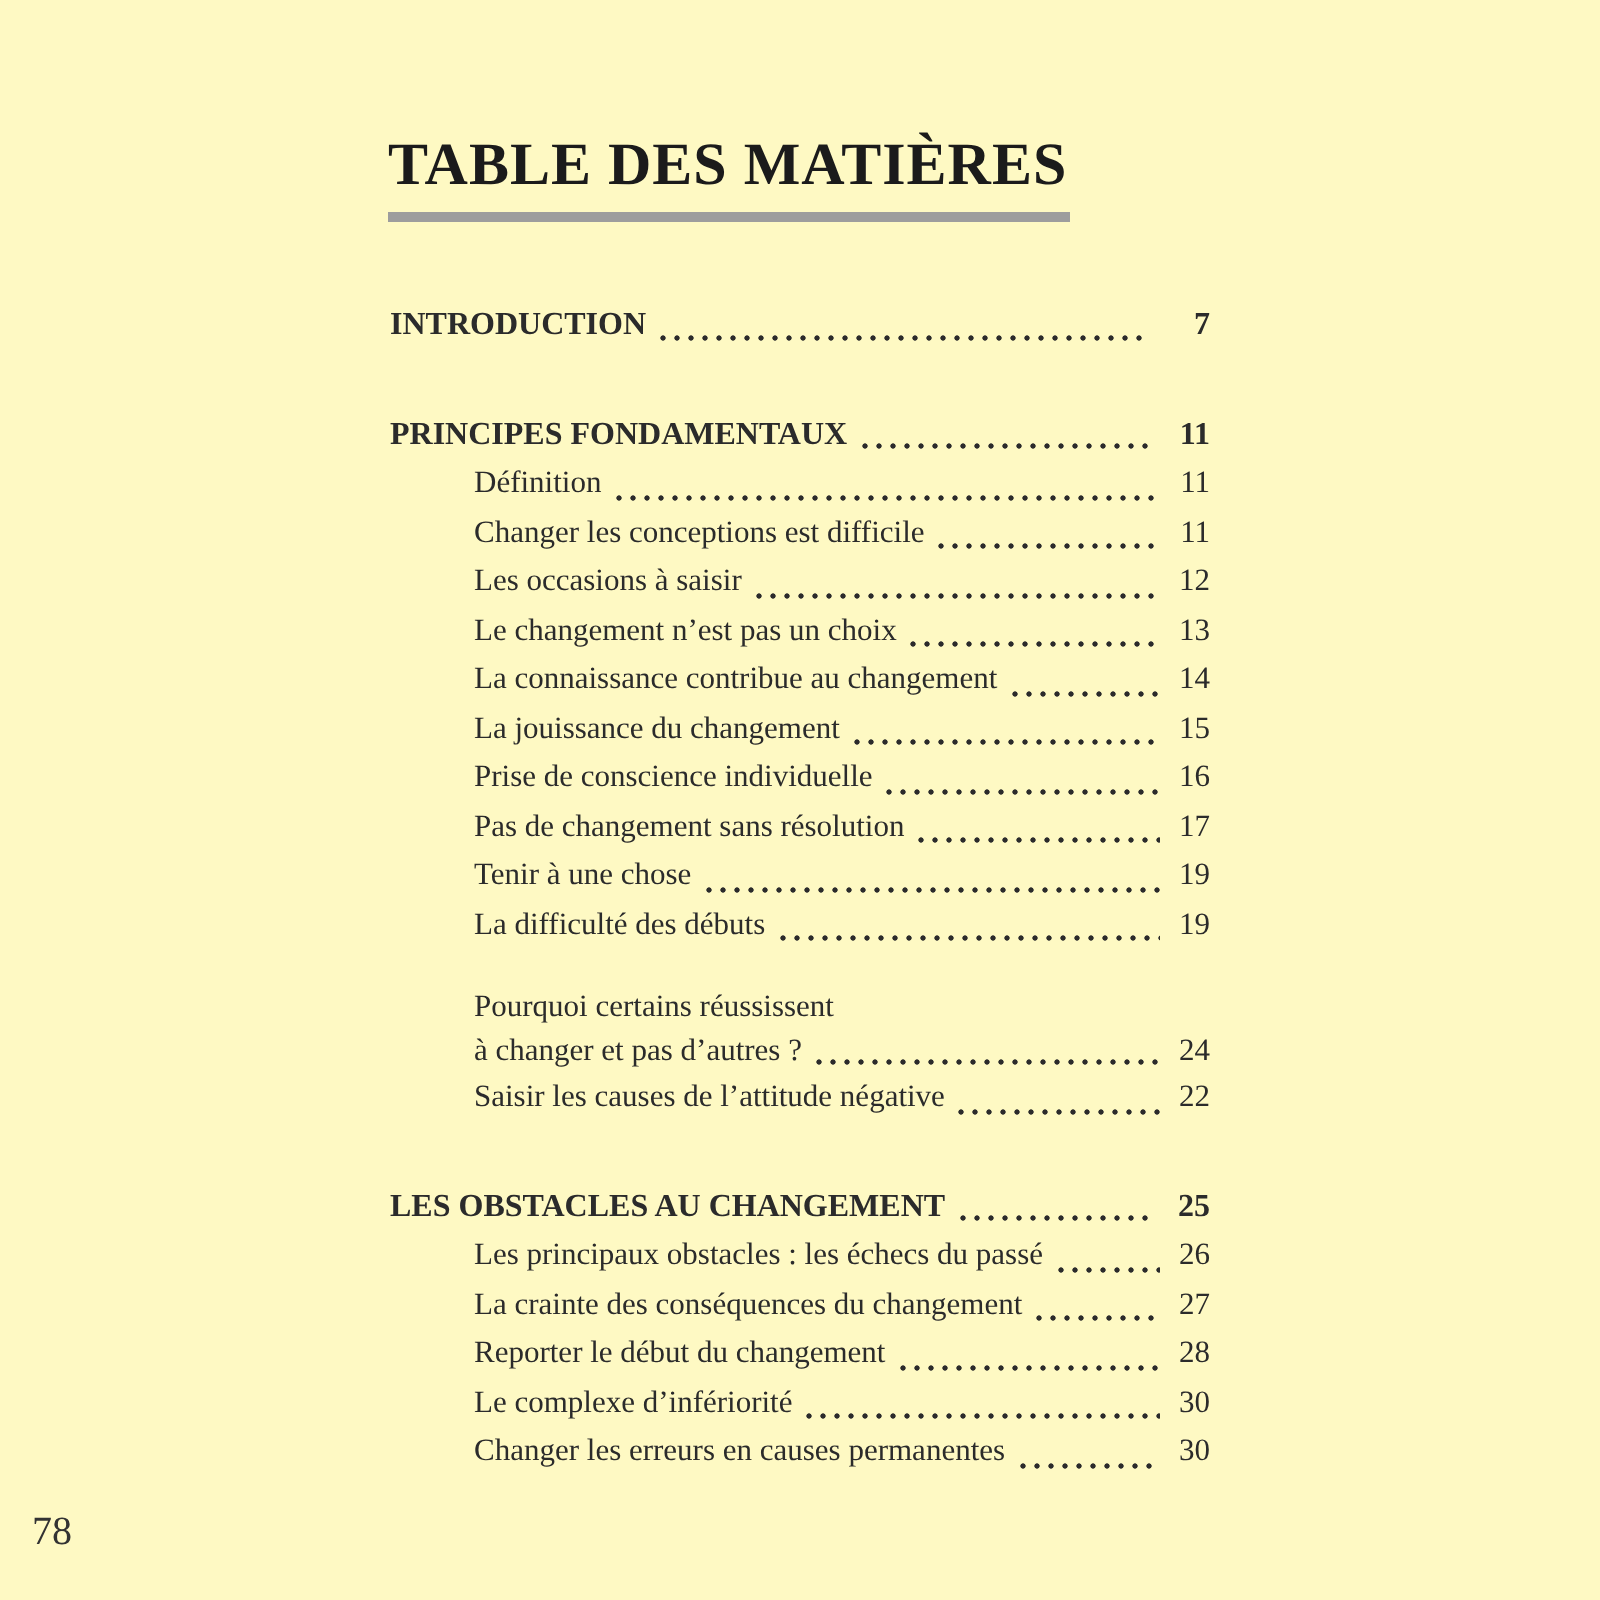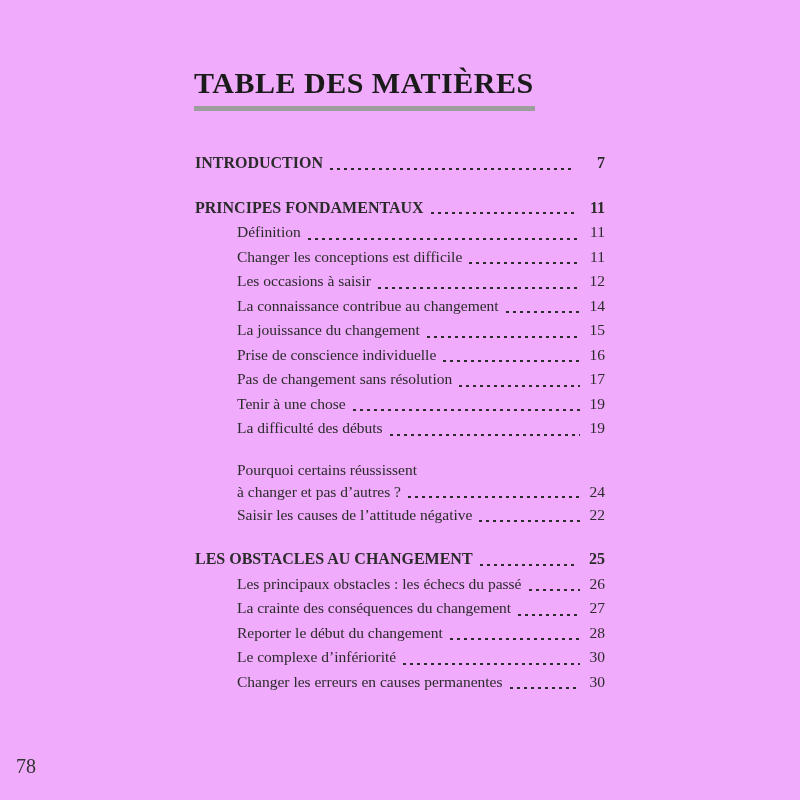--- a/index.html
+++ b/index.html
@@ -3,41 +3,41 @@
 <meta charset="utf-8">
 <style>
   html, body { margin: 0; padding: 0; }
   body {
     width: 800px; height: 800px;
     background: #ffffff;
     font-family: "Liberation Serif", "DejaVu Serif", serif;
     color: #2b2b2b;
     overflow: hidden;
   }
-  .sheet { position: relative; width: 800px; height: 800px; background: #f0abfc; }
+  .sheet { position: relative; width: 800px; height: 800px; background: #fef9c3; }
 
   .title {
     position: absolute; left: 194px; top: 66px;
     font-size: 30px; font-weight: bold; color: #1b1b1b;
     letter-spacing: 0.5px; white-space: nowrap;
   }
   .title-rule {
     position: absolute; left: 194px; top: 106px;
     width: 341px; height: 5px; background: #9d9d9d;
   }
 
   .toc {
     position: absolute; left: 195px; top: 151px; width: 410px;
     font-size: 15.5px;
   }
   .row {
     display: flex; align-items: flex-end;
     line-height: 24.5px; white-space: nowrap;
   }
-  .row.section { font-weight: bold; margin-top: 20px; font-size: 16px; }
+  .row.section { font-weight: bold; margin-top: 30px; font-size: 16px; }
   .row.section.first { margin-top: 0; }
   .row.item { padding-left: 42px; }
   .label { flex: 0 0 auto; }
   .dots {
     flex: 1 1 auto; align-self: flex-end;
     height: 4px; margin: 0 2px 4px 5px;
     background-image: radial-gradient(circle, currentColor 1.15px, transparent 1.5px);
     background-size: 7px 4px; background-repeat: repeat-x; background-position: 0 100%;
   }
   .section .dots { margin-right: 7px; margin-bottom: 5px; }
@@ -79,20 +79,25 @@
     </div>
     <div class="row item">
       <span class="label">Changer les conceptions est difficile</span>
       <span class="dots"></span>
       <span class="pg">11</span>
     </div>
     <div class="row item">
       <span class="label">Les occasions à saisir</span>
       <span class="dots"></span>
       <span class="pg">12</span>
+    </div>
+    <div class="row item">
+      <span class="label">Le changement n’est pas un choix</span>
+      <span class="dots"></span>
+      <span class="pg">13</span>
     </div>
     <div class="row item">
       <span class="label">La connaissance contribue au changement</span>
       <span class="dots"></span>
       <span class="pg">14</span>
     </div>
     <div class="row item">
       <span class="label">La jouissance du changement</span>
       <span class="dots"></span>
       <span class="pg">15</span>

